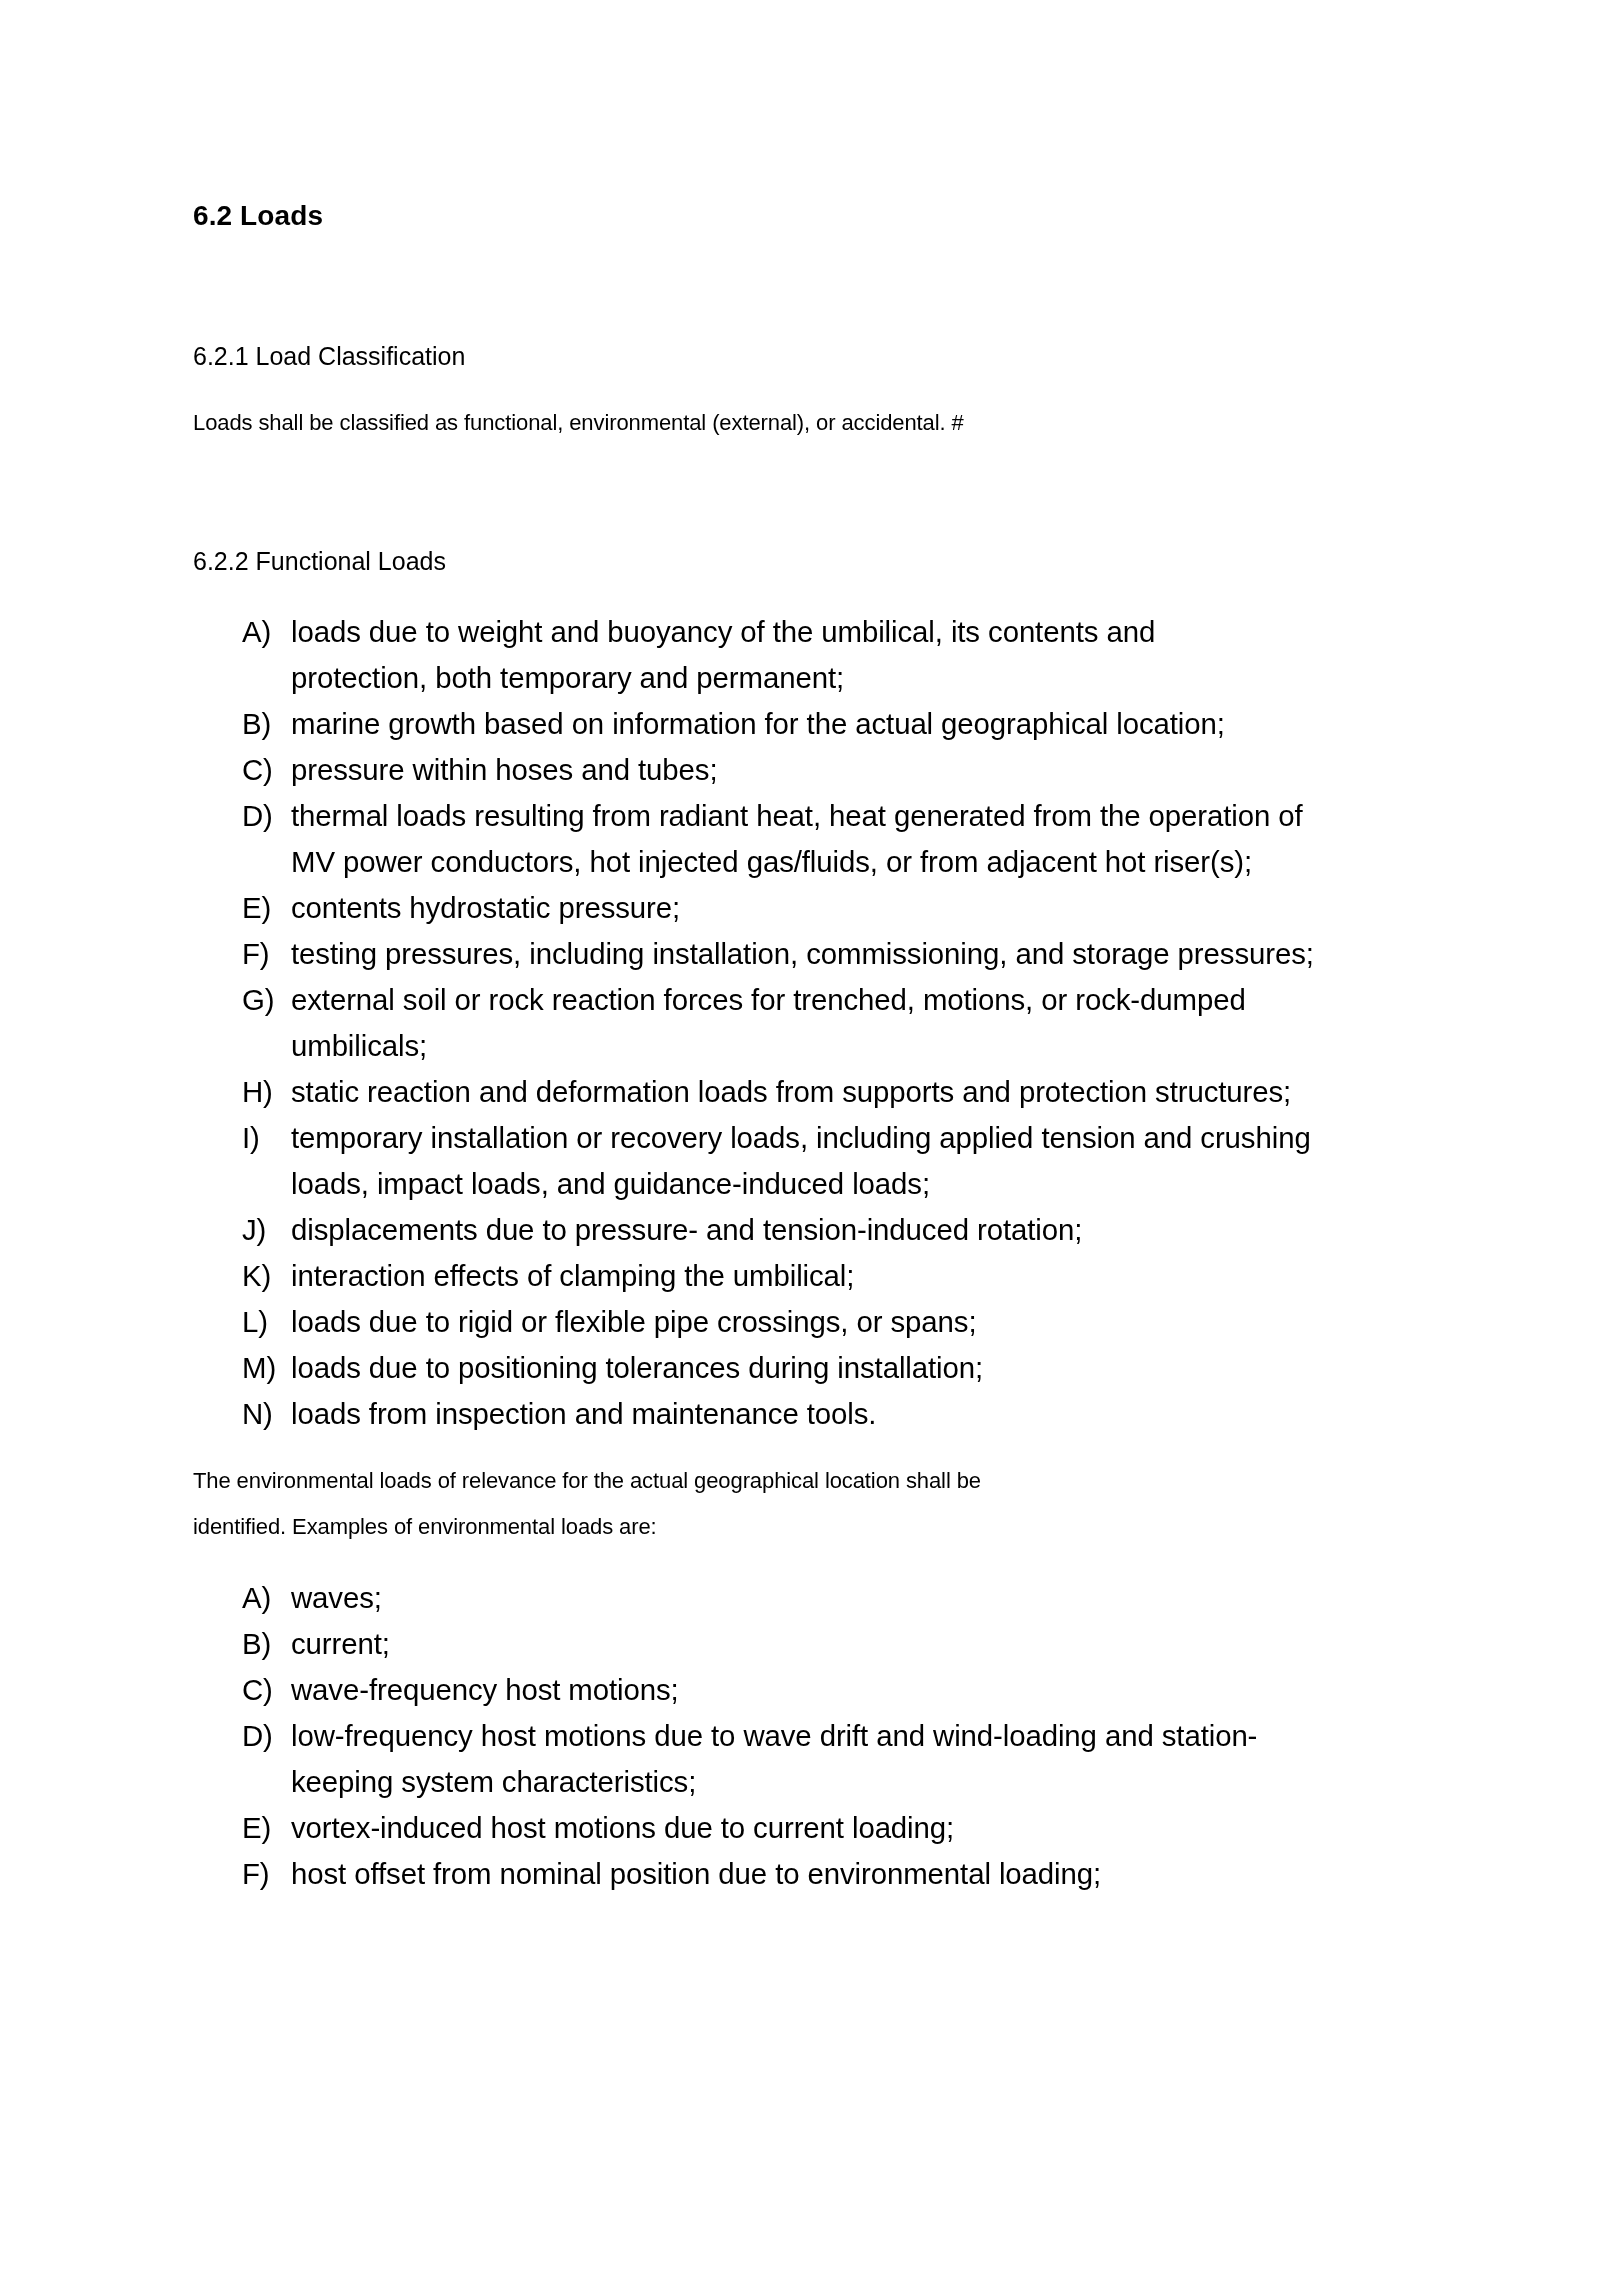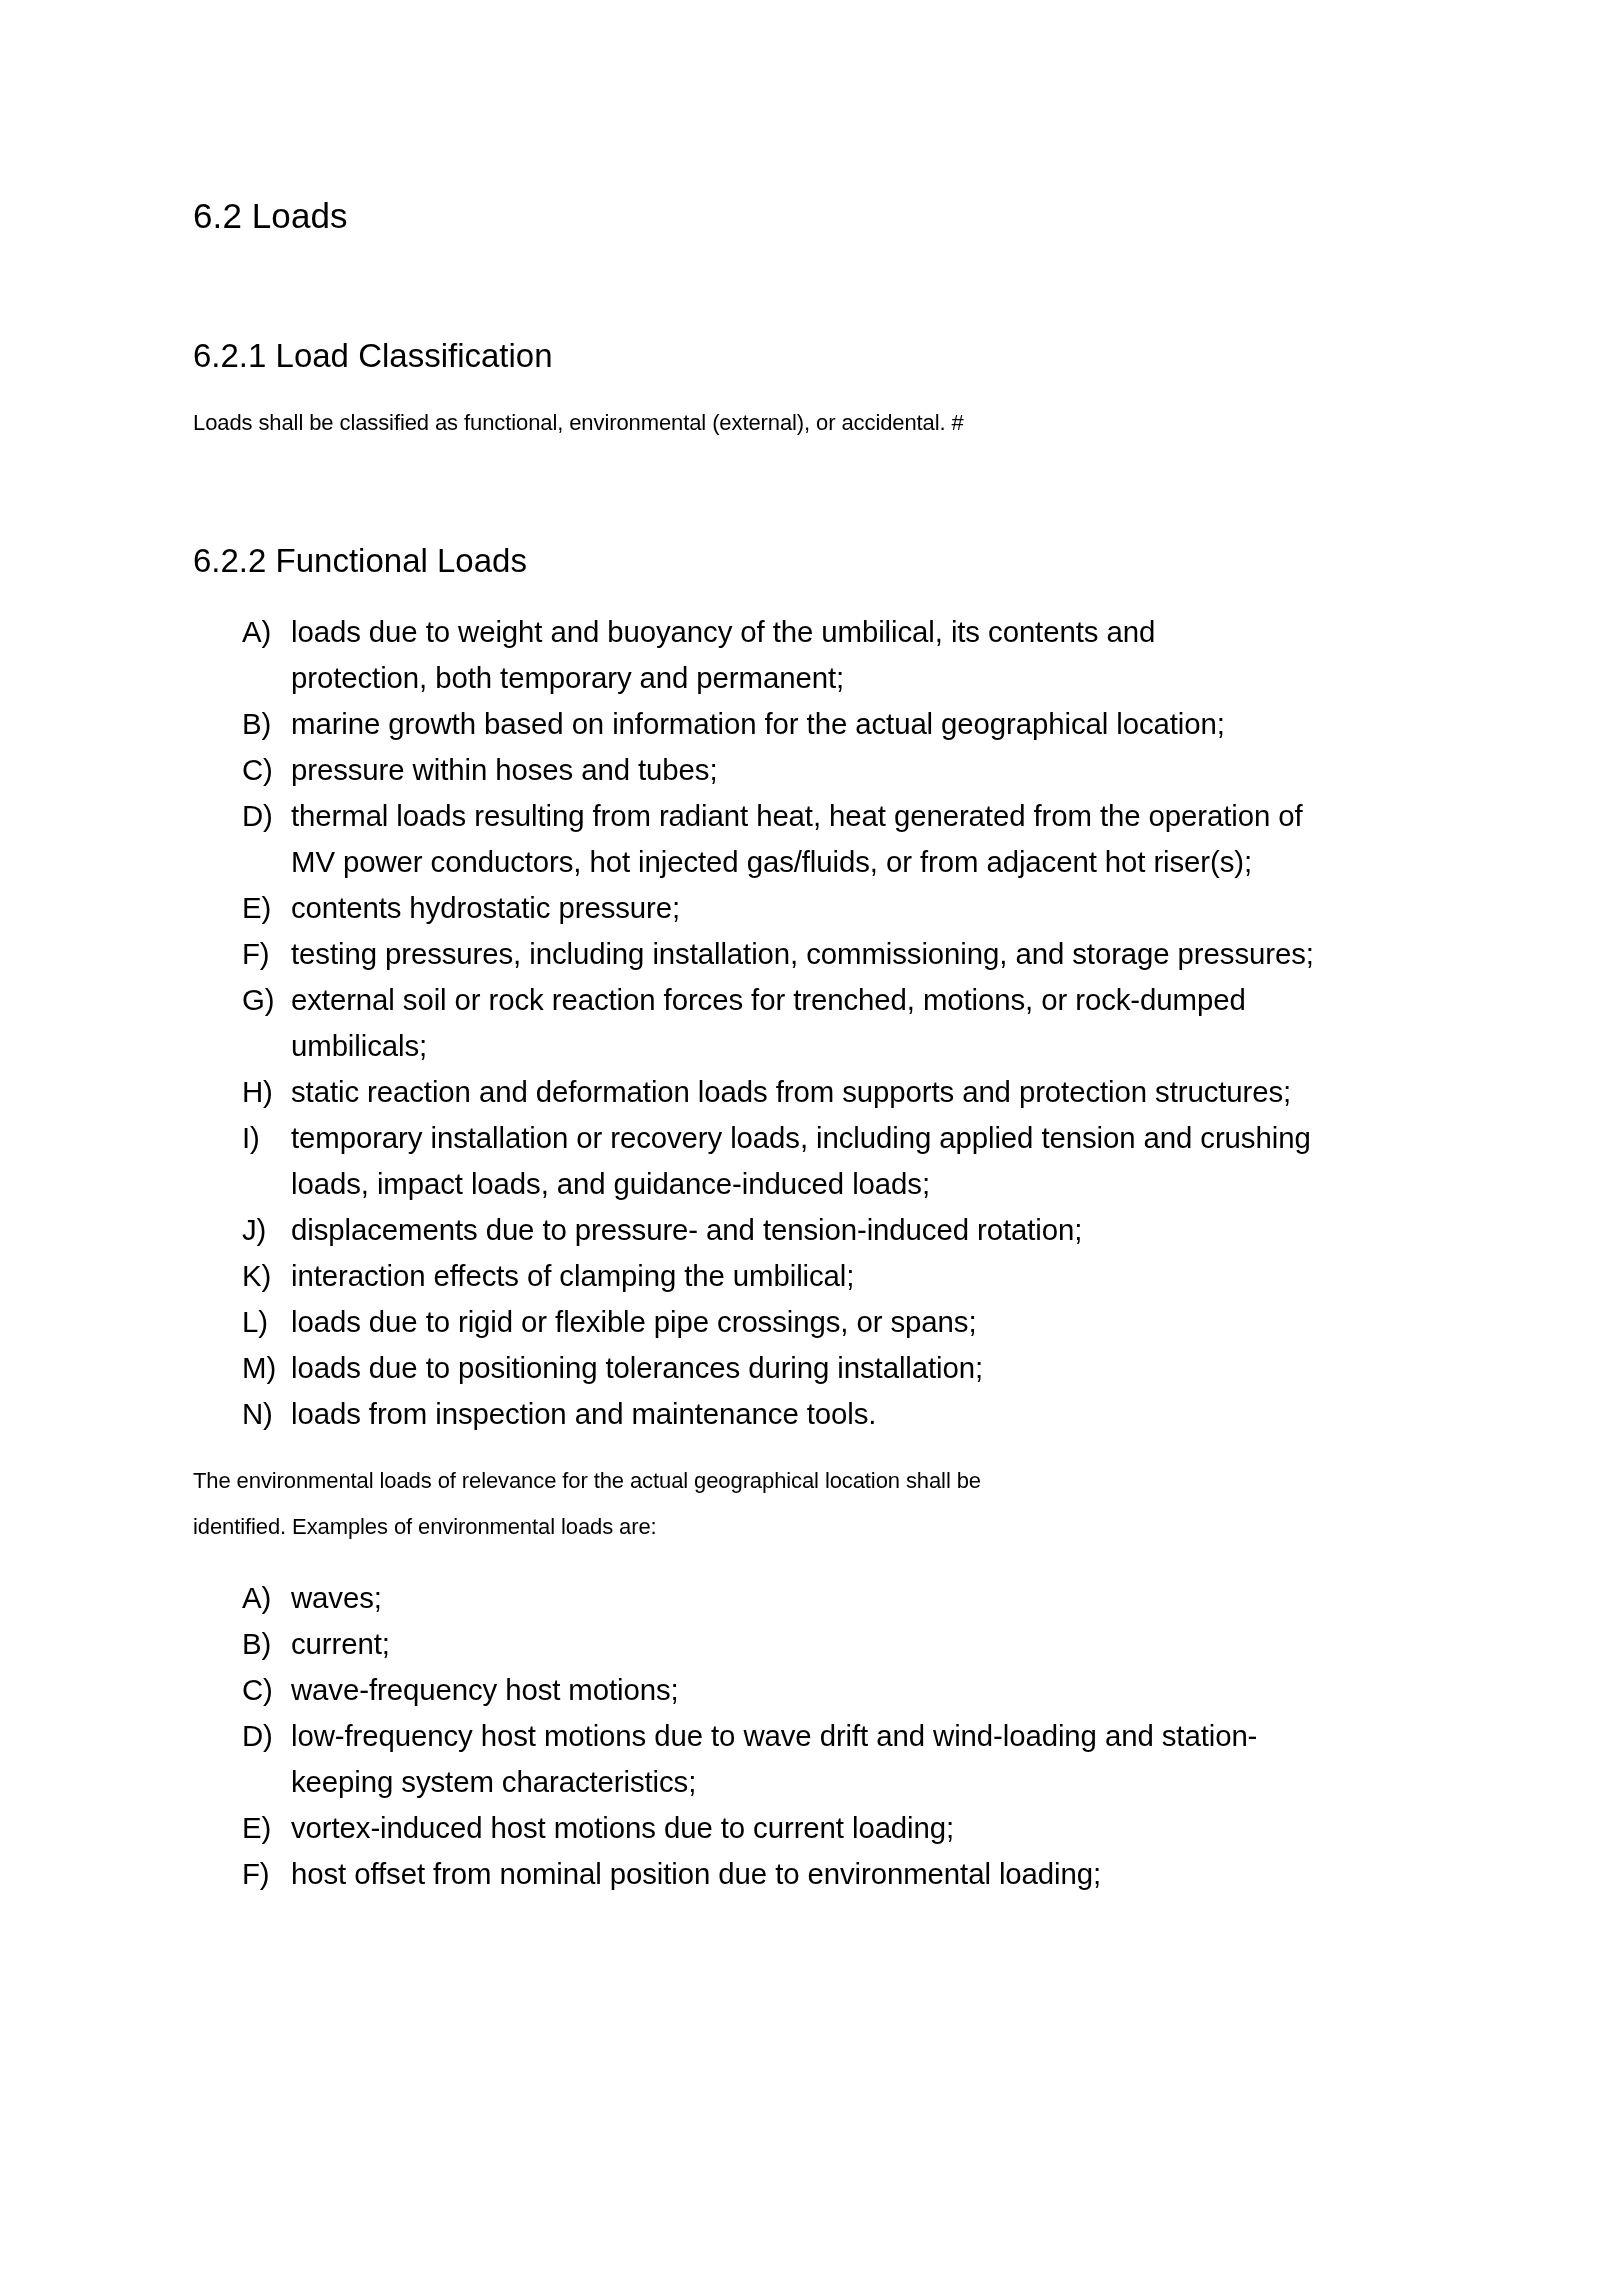--- a/index.html
+++ b/index.html
@@ -13,28 +13,28 @@
     height: 2295px;
     box-sizing: border-box;
     background: #ffffff;
     color: #000000;
     font-family: "Liberation Sans", sans-serif;
     padding: 0 105px 0 193px;
     overflow: hidden;
   }
   .h-main {
     margin: 191px 0 0 0;
-    font-size: 35px;
+    font-size: 28px;
     line-height: 50px;
-    font-weight: 400;
+    font-weight: 700;
     letter-spacing: 0.1px;
   }
   .h-sub {
     margin: 92px 0 0 0;
-    font-size: 33px;
+    font-size: 25px;
     line-height: 46px;
     font-weight: 400;
   }
   .para {
     margin: 21px 0 0 0;
     font-size: 22px;
     line-height: 46px;
     font-weight: 400;
     white-space: pre-line;
     letter-spacing: -0.1px;

